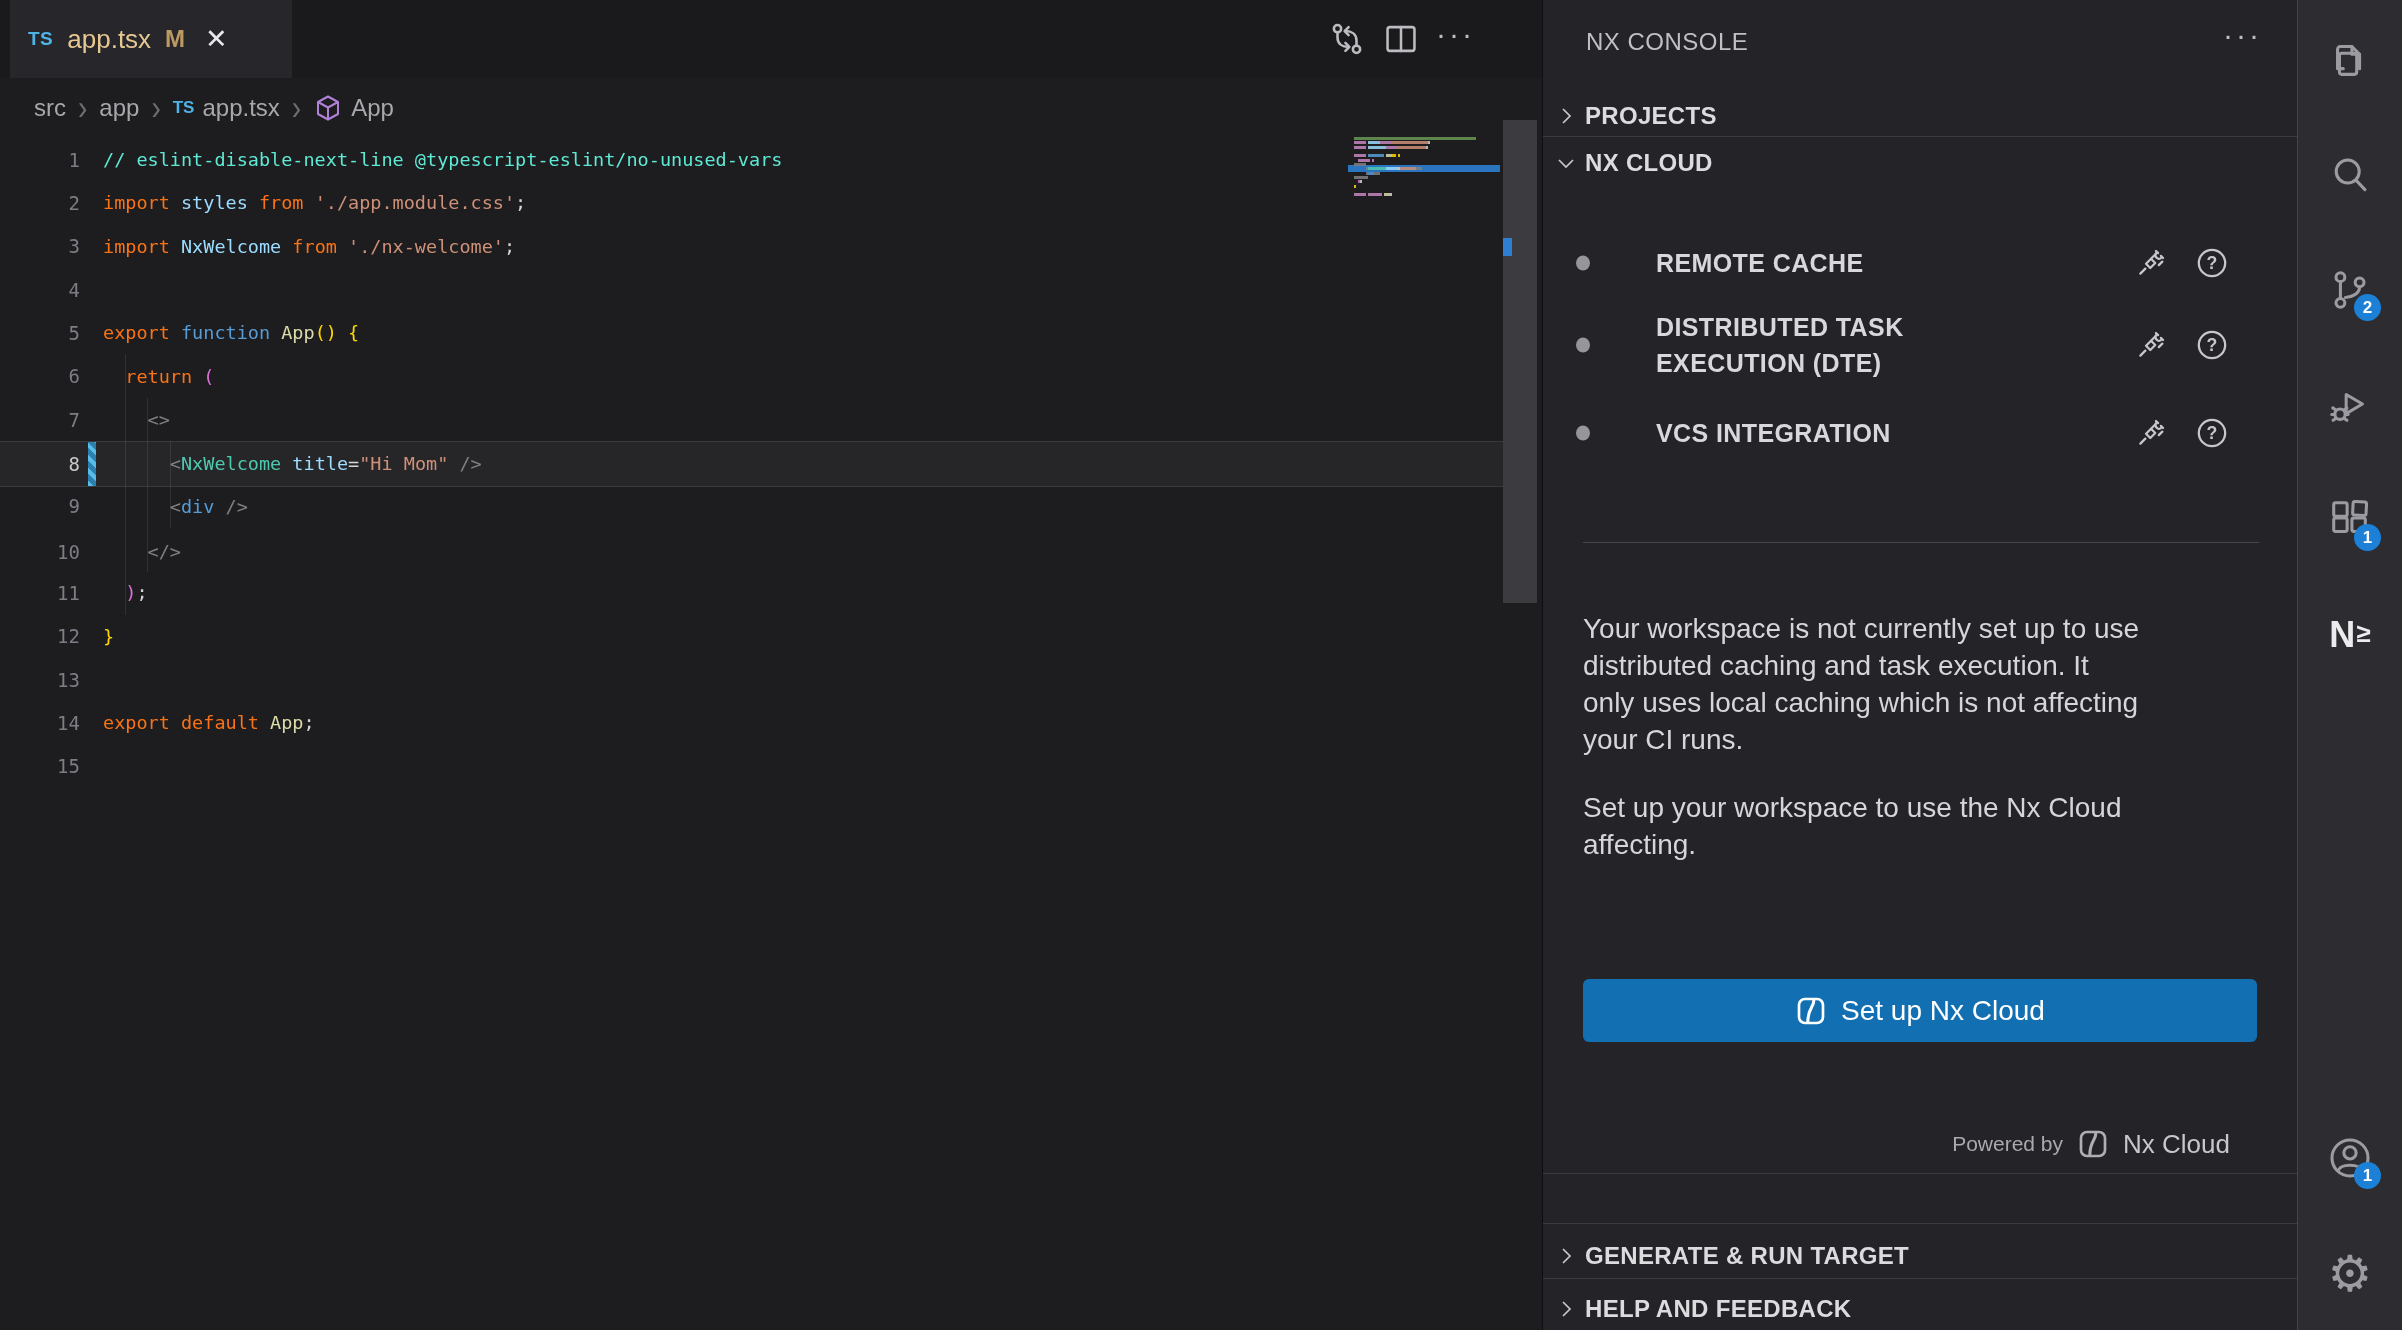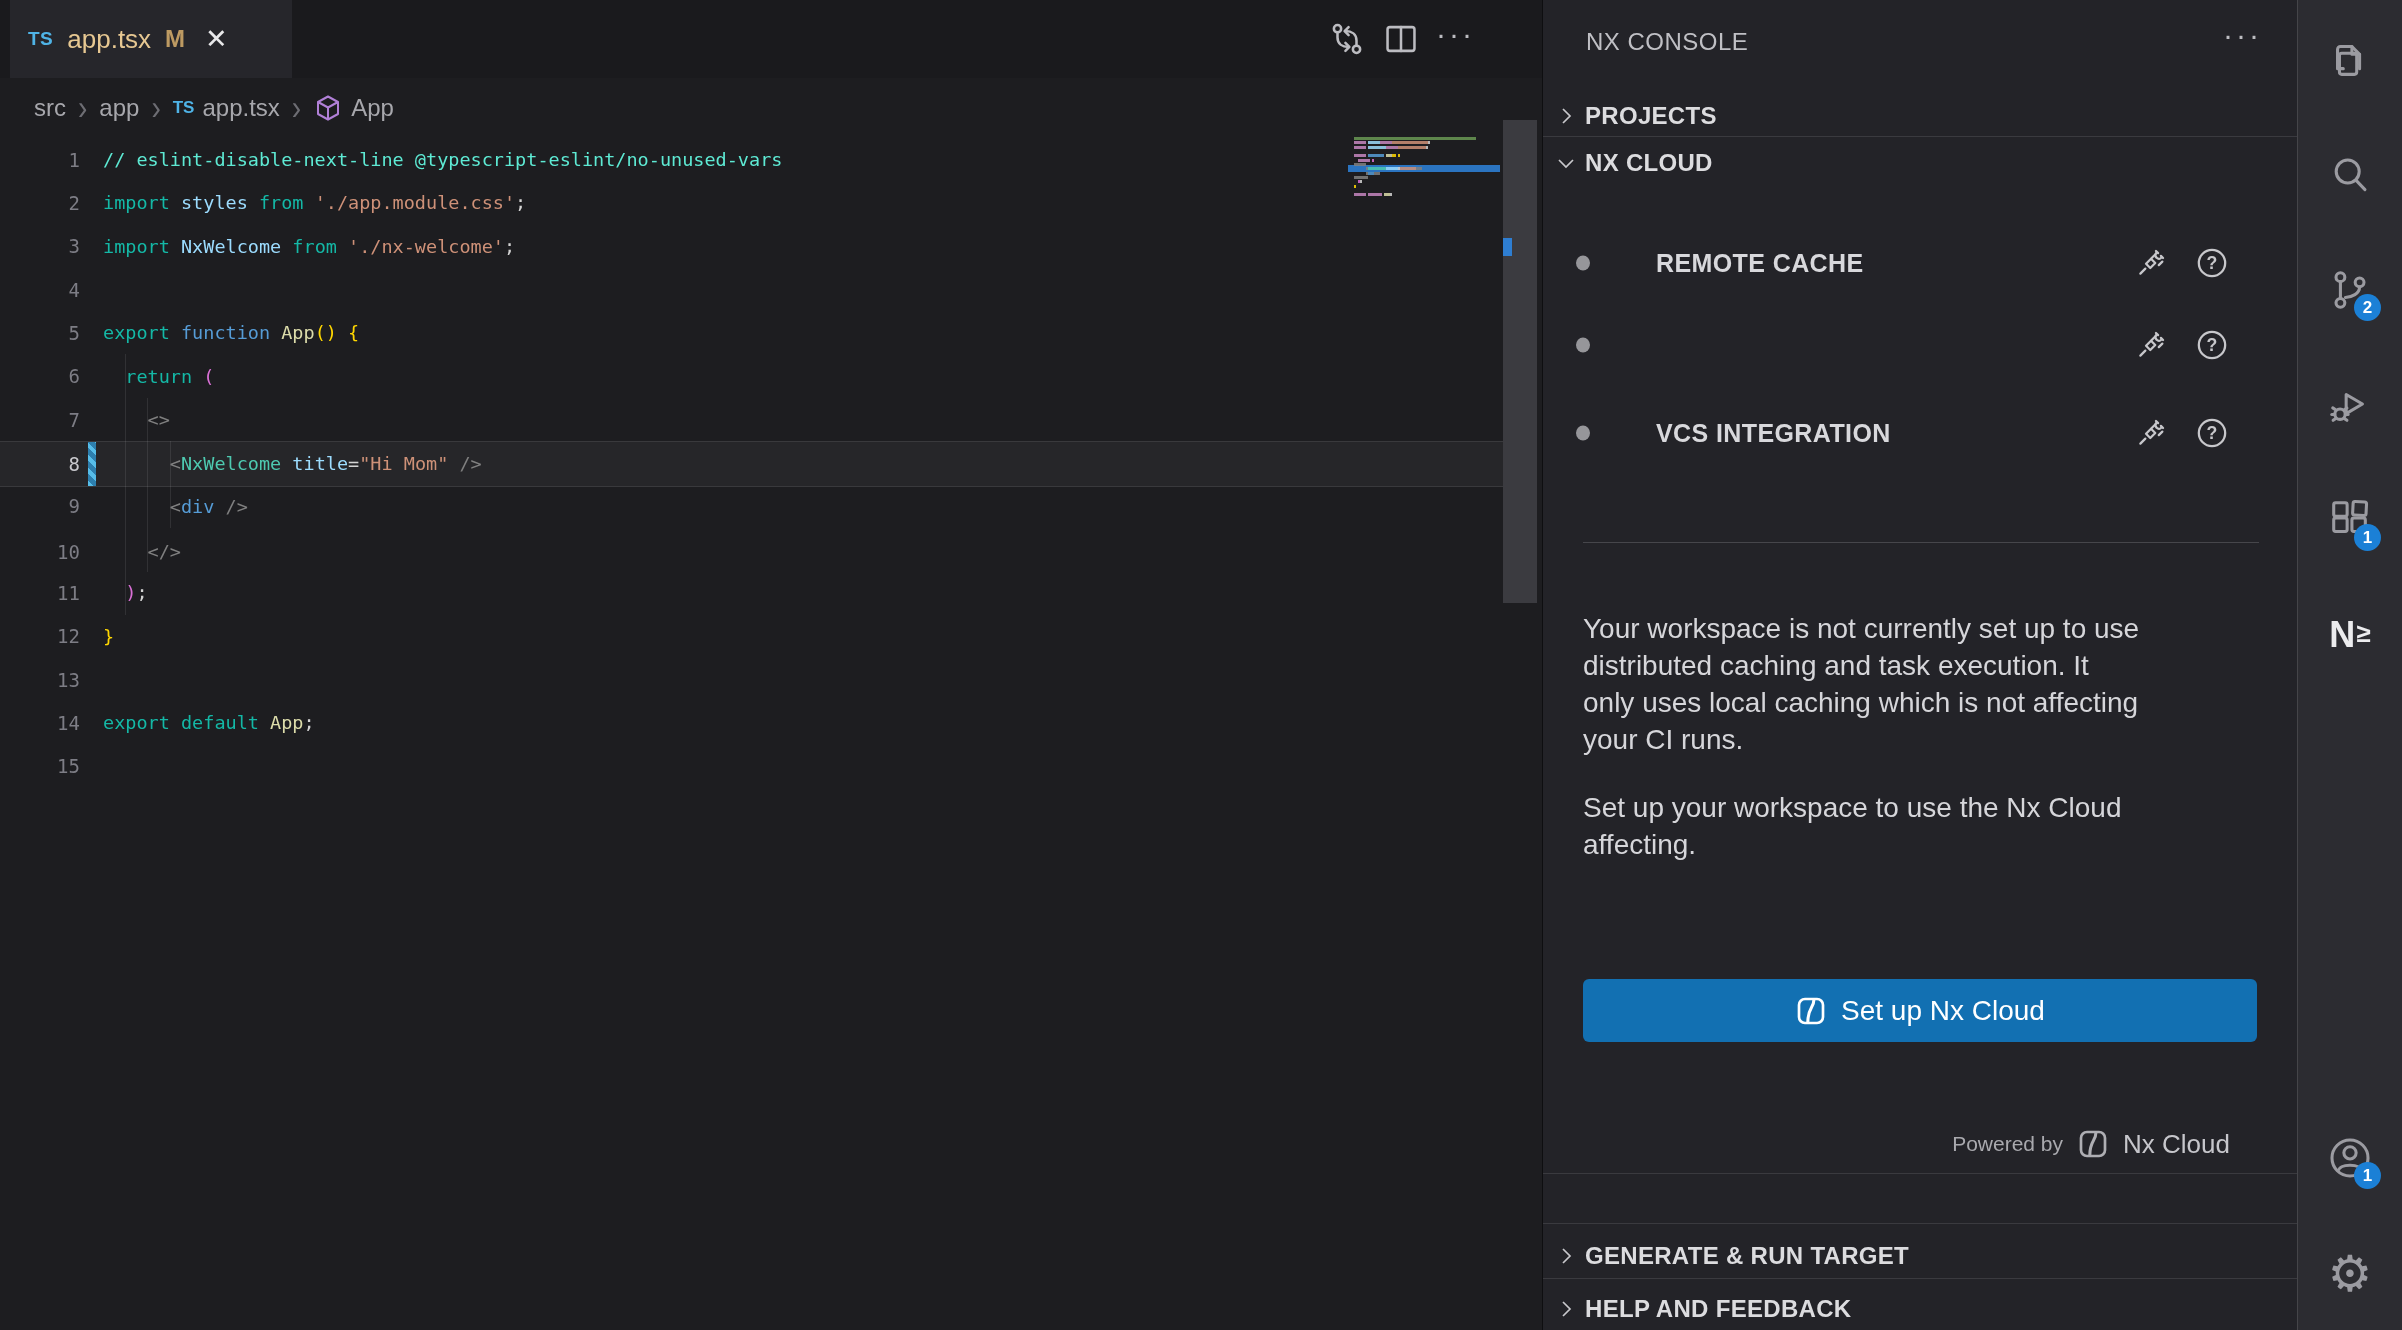--- a/index.html
+++ b/index.html
@@ -26,21 +26,21 @@
   
   .code{position:absolute;left:0;top:138px;width:1503px;font-family:"DejaVu Sans Mono",monospace;
         font-size:18.5px;}
   .code-row{position:absolute;left:0;width:1503px;height:43.33px;display:flex;align-items:center;}
   .code-row.active{background:rgba(255,255,255,0.045);
         border-top:1px solid rgba(255,255,255,0.09);border-bottom:1px solid rgba(255,255,255,0.09);}
   .gutter{width:90px;padding-right:10px;box-sizing:border-box;text-align:right;color:#7d7d85;
           font-size:19px;flex:none;}
   .code-row.active .gutter{color:#c8c8cc;}
   .ctext{white-space:pre;margin-left:13px;}
-  .tk-comment{color:#5eead4;} .tk-kw{color:#14b8a6;} .tk-var{color:#9CDCFE;}
+  .tk-comment{color:#5eead4;} .tk-kw{color:#f97316;} .tk-var{color:#9CDCFE;}
   .tk-str{color:#CE9178;} .tk-blue{color:#569CD6;} .tk-ident{color:#DCDCAA;}
   .tk-gold{color:#FFD700;} .tk-pink{color:#DA70D6;} .tk-jsxp{color:#808080;} .tk-fg{color:#D4D4D4;}
   .tk-comp{color:#4EC9B0;}
   .mod-marker{position:absolute;left:88px;width:8px;height:44px;
       background:repeating-linear-gradient(45deg,#56bde9 0 4px,#2d7fae 4px 9px);}
   .indent-guide{position:absolute;width:1px;background:rgba(255,255,255,0.09);}
   
   .minimap{position:absolute;left:1348px;top:131px;width:152px;height:280px;}
   .mm-row{position:absolute;height:3px;display:flex;}
   .mm-seg{height:3px;flex:none;opacity:.85;}
@@ -338,20 +338,24 @@
           </span>
           <span class="feat-icon help-pos">
             <svg width="100%" height="100%" viewBox="0 0 24 24" fill="none" stroke="currentColor" stroke-width="1.6" stroke-linecap="round" stroke-linejoin="round">
               <circle cx="12" cy="12" r="9.3"></circle>
               <text x="12" y="16.2" text-anchor="middle" font-size="12.5" fill="currentColor" stroke="none" font-family="Liberation Sans,sans-serif" font-weight="bold">?</text>
             </svg>
           </span>
         </div>
         <div class="feat-row" style="top: 305px; height: 80px;">
           <span class="feat-dot"></span>
+          <div class="feat-label">
+            <div>DISTRIBUTED TASK</div>
+            <div>EXECUTION (DTE)</div>
+          </div>
           <span class="feat-icon plug-pos">
             <svg width="100%" height="100%" viewBox="0 0 24 24" fill="none" stroke="currentColor" stroke-width="1.6" stroke-linecap="round" stroke-linejoin="round">
               <path d="M4.5 19.5 L8 16"></path>
               <path d="M8.5 12.5 L11.5 15.5 L15 12 L12 9 Z"></path>
               <path d="M12.5 8.5 L15 6"></path>
               <path d="M17.5 13.5 L20 11"></path>
               <path d="M15.5 3.5 L17 5"></path>
               <path d="M19 7 L20.5 8.5"></path>
               <path d="M15.8 4.8 C14.5 6.5 15 7.5 16 8.3 C17 9.2 18.2 9.5 19.3 8.2"></path>
             </svg>

